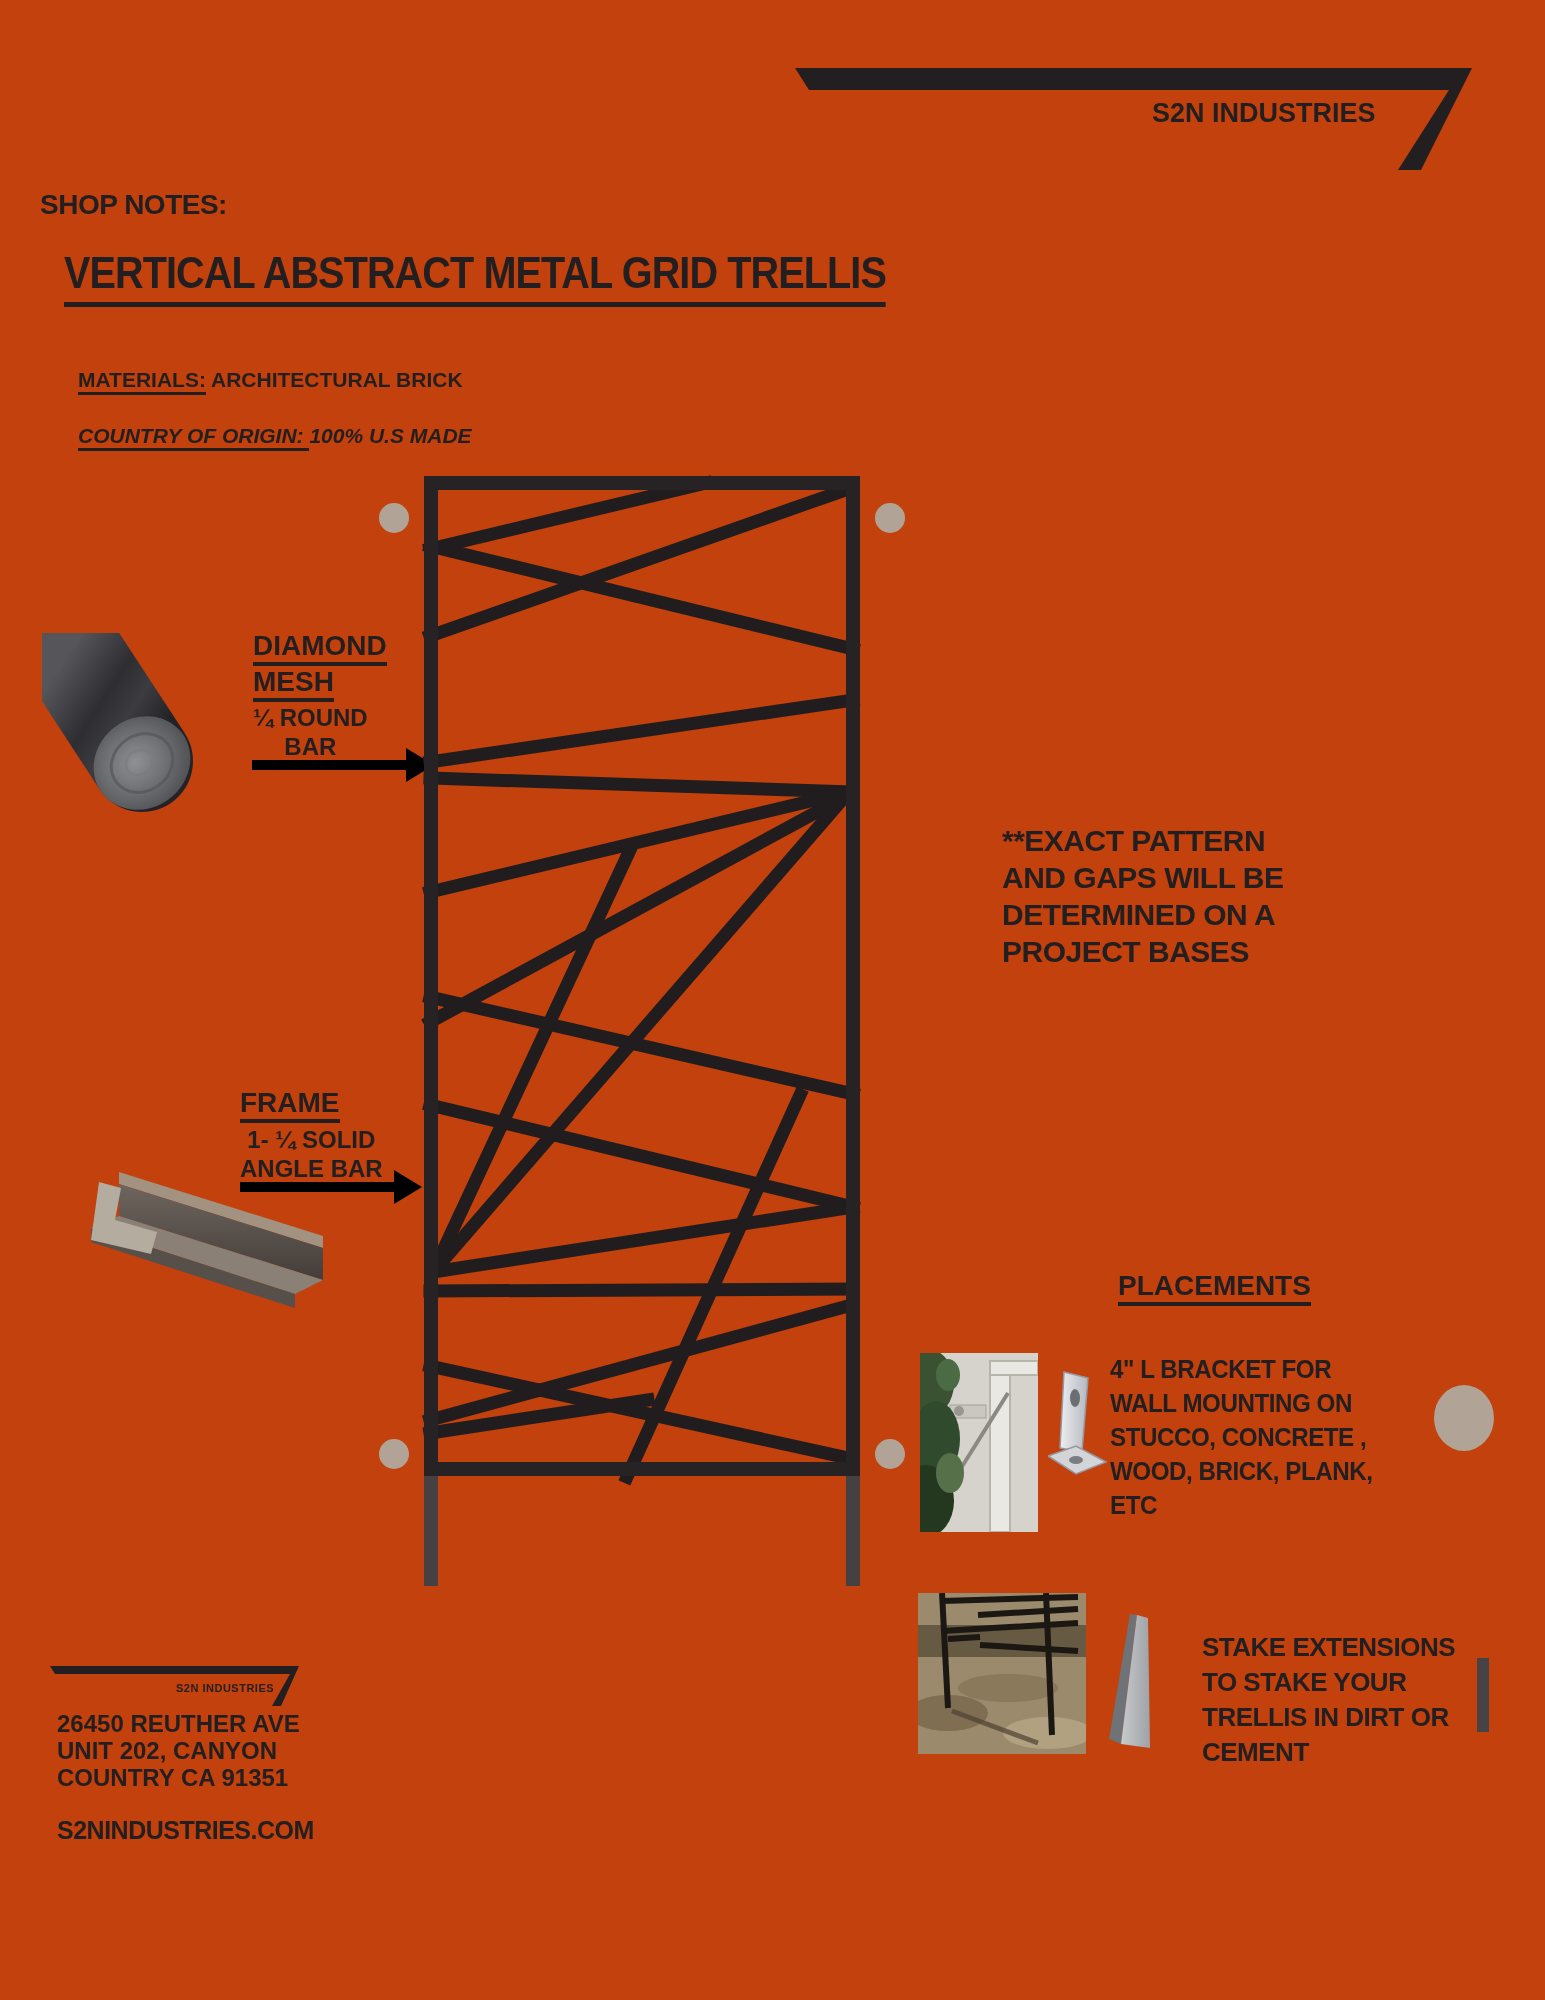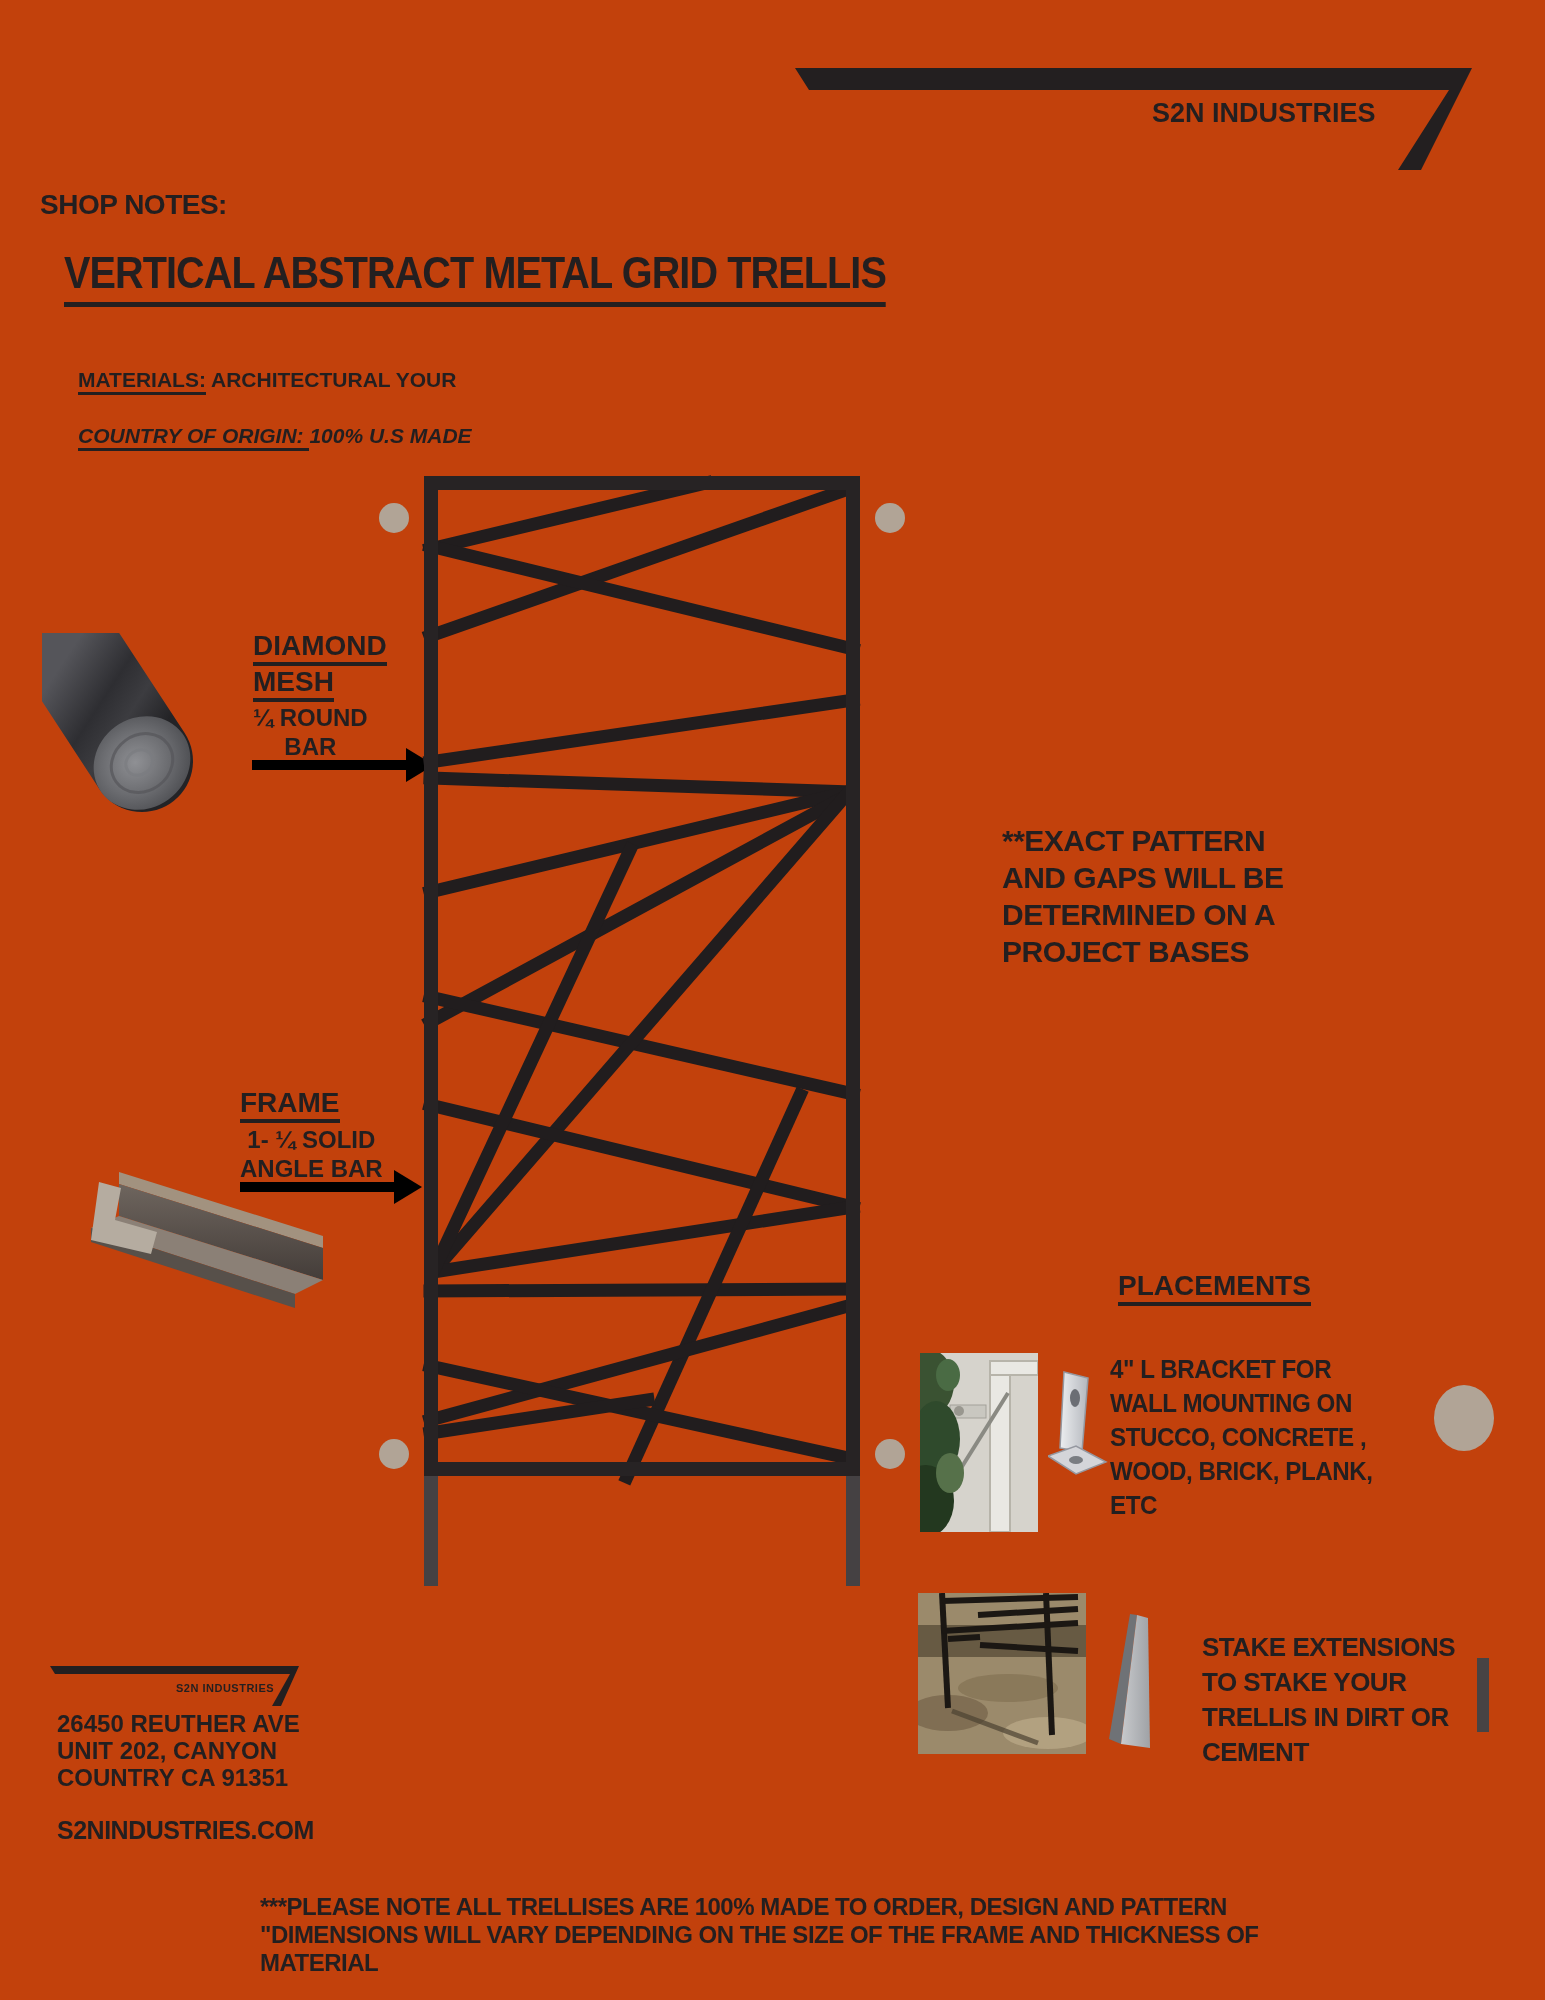--- a/index.html
+++ b/index.html
@@ -30,21 +30,21 @@
   </svg>
   <div class="abs b800" style="left:1152px;top:98px;font-size:27px;letter-spacing:0px;white-space:nowrap;">S2N INDUSTRIES</div>
 
   <div class="abs b700" style="left:40px;top:189px;font-size:28px;letter-spacing:-.5px;">SHOP NOTES:</div>
 
   <div class="abs" style="left:64px;top:248px;">
     <span id="title-text">VERTICAL ABSTRACT METAL GRID TRELLIS</span>
   </div>
 
   <div class="abs spec" style="left:78px;top:368px;">
-    <span class="u3">MATERIALS:</span><span> </span><span>ARCHITECTURAL YOUR</span>
+    <span class="u3">MATERIALS:</span><span> </span><span>ARCHITECTURAL BRICK</span>
   </div>
   <div class="abs spec" style="left:78px;top:424px;font-style:italic;">
     <span class="u3">COUNTRY OF ORIGIN: </span><span> </span><span>100% U.S MADE</span>
   </div>
 
   <svg class="abs" style="left:42px;top:633px;" width="175" height="183" viewBox="0 0 175 183">
     <defs>
       <linearGradient id="barG" x1="0" y1="0" x2="1" y2="1">
         <stop offset="0" stop-color="#55555a"></stop>
           <stop offset=".45" stop-color="#2e2e32"></stop>
@@ -215,17 +215,14 @@
   <svg class="abs" style="left:48px;top:1660px;" width="260" height="55" viewBox="0 0 260 55">
     <polygon points="2,6 251,6 233,46 224,46 242,14 7,14" fill="#231f20"></polygon>
   </svg>
   <div class="abs b800" style="left:176px;top:1682px;font-size:11px;letter-spacing:.5px;white-space:nowrap;">S2N INDUSTRIES</div>
 
   <div class="abs b700 pre" style="left:57px;top:1710px;font-size:24px;line-height:27px;">26450 REUTHER AVE
 UNIT 202, CANYON
 COUNTRY CA 91351</div>
   <div class="abs b700" style="left:57px;top:1816px;font-size:25px;letter-spacing:-.5px;">S2NINDUSTRIES.COM</div>
 
-  <div class="abs b700 pre" style="left:260px;top:1893px;font-size:24px;line-height:28px;letter-spacing:-.5px;">***PLEASE NOTE ALL TRELLISES ARE 100% MADE TO ORDER, DESIGN AND PATTERN
-"DIMENSIONS WILL VARY DEPENDING ON THE SIZE OF THE FRAME AND THICKNESS OF
-MATERIAL</div>
 
 </div>
 
 </body></html>

